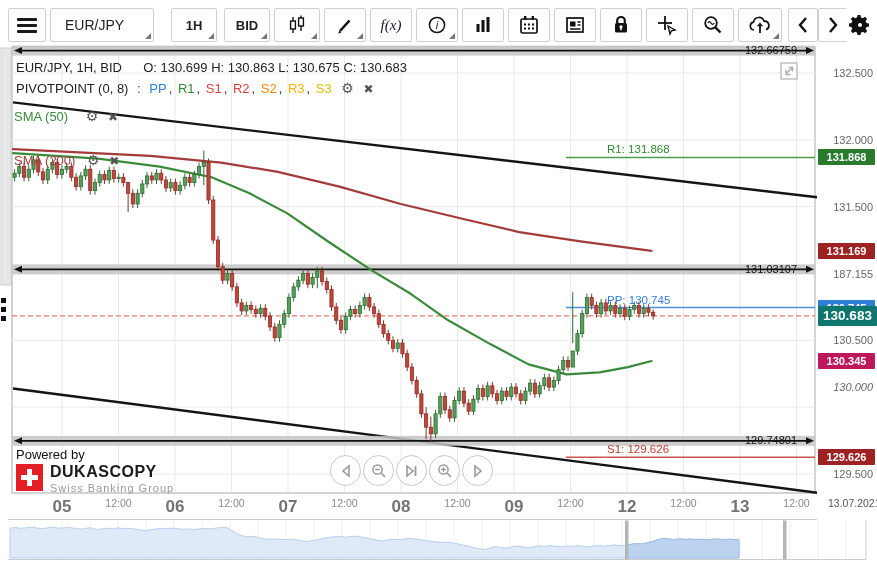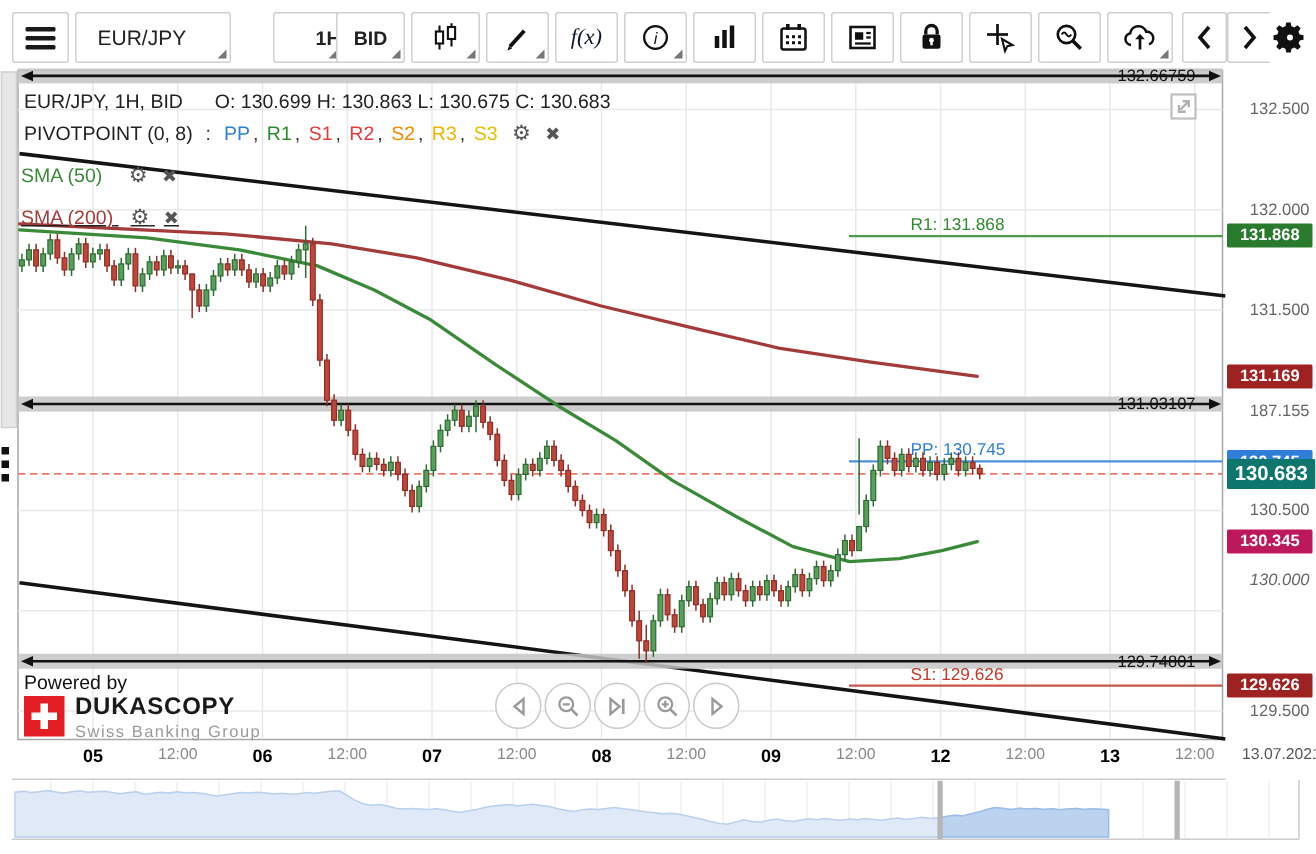--- a/index.html
+++ b/index.html
@@ -38,42 +38,42 @@
     display:flex;align-items:center;justify-content:center;cursor:pointer;}
   
   .paxis{position:absolute;left:817px;top:47px;width:60px;height:473px;background:#fff;z-index:3;}
   .ptick{position:absolute;left:0;width:56px;text-align:right;font-size:11px;color:#666;}
   .pbadge{position:absolute;left:1px;width:57px;height:16px;line-height:16px;text-align:center;
     color:#fff;font-size:11px;font-weight:700;border-radius:1px;}
   .pbadge.primary{height:20px;line-height:20px;font-size:13.5px;width:59px;}
   
   .taxis{position:absolute;left:0;top:494px;width:877px;height:24px;z-index:3;}
   .ttick{position:absolute;top:3px;transform:translateX(-50%);font-size:10.5px;color:#888;}
-  .ttick.major{font-size:12px;font-weight:700;color:#000000;}
+  .ttick.major{font-size:17px;font-weight:700;color:#737373;}
   .ttick.date{font-size:10.5px;color:#555;transform:none;}
   svg text{font-family:"Liberation Sans",sans-serif;}
 </style>
 </head>
 <body>
 
 <div class="app">
 
   <div class="toolbar">
     <div class="tbtn" style="left:8px;width:38px;">
       <span class="menu-bars">
           <i></i>
           <i></i>
           <i></i>
         </span>
     </div>
     <div class="tbtn" style="left:50px;width:104px;">
       <span class="sym-label">EUR/JPY</span>
       <span class="corner"></span>
     </div>
-    <div class="tbtn" style="left:182px;width:46px;justify-content:flex-end;">
+    <div class="tbtn" style="left:171px;width:46px;">
       <span class="tf-label">1H</span>
       <span class="corner"></span>
     </div>
     <div class="tbtn" style="left:224px;width:46px;">
       <span class="side-label">BID</span>
       <span class="corner"></span>
     </div>
     <div class="tbtn" style="left:274px;width:46px;">
       <svg width="22" height="22" viewBox="0 0 22 22">
         <line x1="7" y1="3" x2="7" y2="19" stroke="#111" stroke-width="1.4"></line>
@@ -556,21 +556,21 @@
     <span class="glyph">⚙</span>
     <span class="glyph" style="font-size:12px;">✖</span>
   </div>
 
   <div class="legend" style="left:14px;top:108px;">
     <span class="sma-label" id="sma50-label" style="color: rgb(58, 138, 58);">SMA (50)</span>
     <span class="glyph" style="margin-left:14px;">⚙</span>
     <span class="glyph" style="font-size:12px;">✖</span>
   </div>
 
-  <div class="legend" style="left:14px;top:136px;text-decoration:underline;">
+  <div class="legend" style="left:14px;top:152px;">
     <span class="sma-label" id="sma200-label" style="color: rgb(163, 59, 59);">SMA (200)</span>
     <span class="glyph" style="margin-left:8px;">⚙</span>
     <span class="glyph" style="font-size:12px;">✖</span>
   </div>
 
   <div class="expand-ico">
     <svg width="22" height="22" viewBox="0 0 22 22">
       <rect x="3" y="3" width="16" height="16" fill="rgba(255,255,255,.7)" stroke="#c0c0c0" stroke-width="1.5"></rect>
       <polyline points="9,13 14,8" stroke="#b0b0b0" stroke-width="1.6" fill="none"></polyline>
       <polyline points="10.5,7.5 14.5,7.5 14.5,11.5" stroke="#b0b0b0" stroke-width="1.6" fill="none"></polyline>

